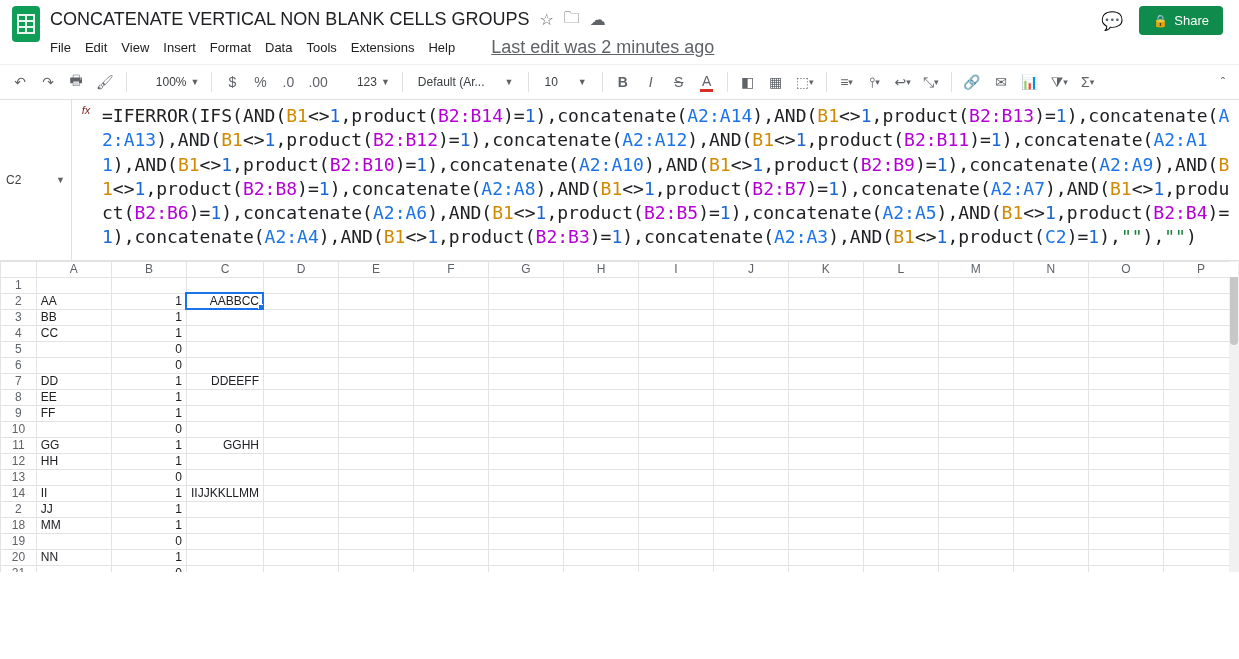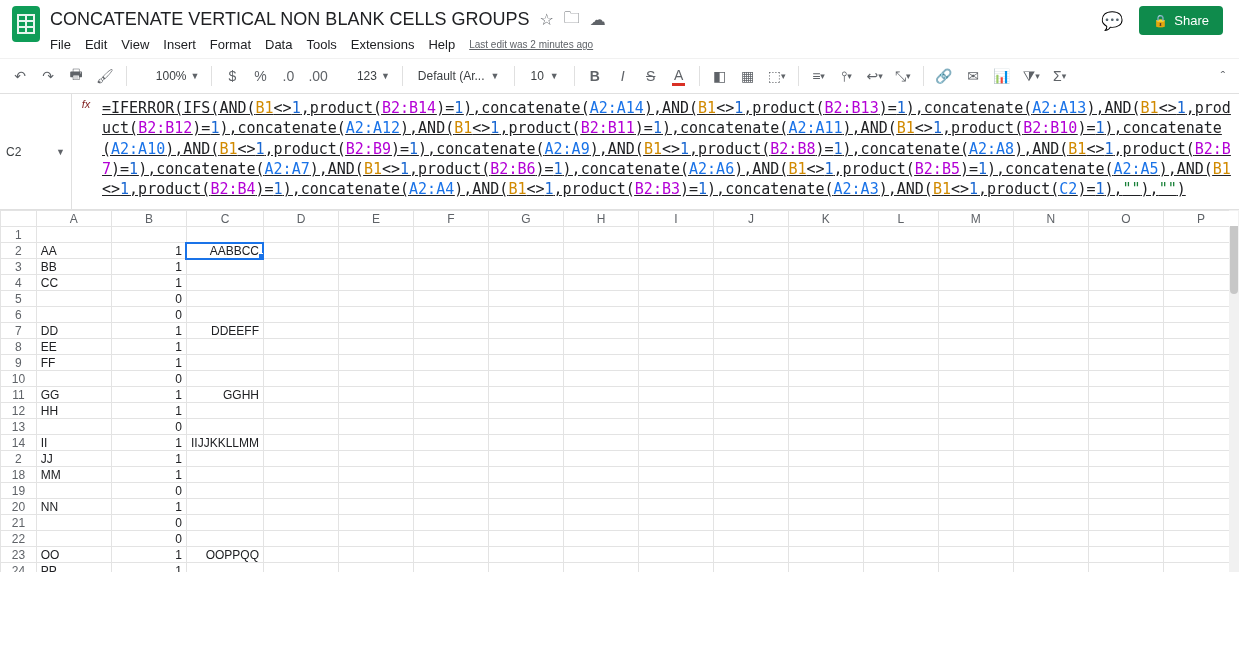--- a/index.html
+++ b/index.html
@@ -7,38 +7,38 @@
   .app { display: flex; flex-direction: column; height: 572px; width: 1239px; }
   .titlebar { display: flex; align-items: flex-start; padding: 6px 12px 0 12px; gap: 10px; }
   .doc-icon { width: 28px; height: 36px; background: #0f9d58; border-radius: 4px; position: relative; flex: 0 0 auto; }
   .doc-icon::after { content: ""; position: absolute; left: 5px; right: 5px; top: 8px; bottom: 8px; background: repeating-linear-gradient(to bottom, #fff 0 2px, transparent 2px 6px), repeating-linear-gradient(to right, #fff 0 2px, transparent 2px 8px); opacity: .9; }
   .title-col { flex: 1; min-width: 0; }
   .title-row { display: flex; align-items: center; gap: 10px; }
   .doc-title { font-size: 18px; color: #202124; white-space: nowrap; overflow: hidden; text-overflow: ellipsis; }
   .ticon { color: #5f6368; font-size: 16px; cursor: pointer; }
   .menubar { display: flex; align-items: center; gap: 14px; padding: 4px 0 6px 0; font-size: 13px; color: #202124; }
   .menu-item { cursor: pointer; }
-  .last-edit { color: #5f6368; text-decoration: underline; cursor: pointer; margin-left: 0; font-size: 10px;}
+  .last-edit { color: #5f6368; text-decoration: underline; cursor: pointer; margin-left: 22px; font-size: 18px;}
   .right-actions { display: flex; align-items: center; gap: 16px; padding-right: 4px; }
   .comment-icon { color: #5f6368; cursor: pointer; font-size: 18px; }
   .share-btn { background: #0f8b4c; color: #fff; border-radius: 4px; padding: 7px 14px; display: flex; align-items: center; gap: 6px; font-weight: 500; cursor: pointer; font-size: 13px;}
   .lock-icon { font-size: 12px; }
   .toolbar { display: flex; align-items: center; gap: 4px; padding: 4px 8px; border-bottom: 1px solid #e0e0e0; border-top: 1px solid #f1f1f1; }
   .tbtn { min-width: 24px; height: 26px; display: flex; align-items: center; justify-content: center; color: #5f6368; cursor: pointer; border-radius: 3px; font-size: 14px; padding: 0 4px; }
   .tsep { width: 1px; height: 20px; background: #e0e0e0; margin: 0 4px; }
   .zoom { display: flex; align-items: center; gap: 4px; font-size: 12px; color: #3c4043; cursor: pointer; padding: 0 4px; margin-left: 17px;}
-  .fontbox, .sizebox { border: 1px solid transparent; display: flex; align-items: center; gap: 6px; font-size: 12px; color: #3c4043; cursor: pointer; padding: 2px 6px; }
+  .fontbox, .sizebox { border: 1px solid transparent; display: flex; align-items: center; gap: 20px; font-size: 12px; color: #3c4043; cursor: pointer; padding: 2px 6px; }
   .chev { font-size: 9px; color: #5f6368; }
   .toolbar-spacer { flex: 1; }
   .expand-up { color: #5f6368; cursor: pointer; padding: 0 6px; }
 
   .name-formula { display: flex; align-items: stretch; border-bottom: 1px solid #e0e0e0; }
   .namebox { width: 72px; border-right: 1px solid #e0e0e0; display: flex; align-items: center; justify-content: space-between; padding: 2px 6px; font-size: 12px; color: #3c4043; }
   .fx { width: 28px; display: flex; align-items: flex-start; justify-content: center; color: #7f1d1d; font-style: italic; padding-top: 4px; font-size: 11px;}
-  .formula { flex: 1; padding: 4px 6px 10px 2px; font-family: Consolas, Menlo, monospace; font-size: 15px; color: #202124; line-height: 1.35; word-break: break-all; text-decoration: underline; }
+  .formula { flex: 1; padding: 4px 6px 10px 2px; font-family: Consolas, Menlo, monospace; font-size: 18px; color: #202124; line-height: 1.35; word-break: break-all; }
   .formula .fn  { color: #202124; }
   .formula .ra  { color: #d18a00; }
   .formula .rb  { color: #b400d6; }
   .formula .rc  { color: #1a73e8; }
   .formula .num { color: #1967d2; }
   .formula .str { color: #188038; }
 
   .sheet-wrap { flex: 1; overflow: auto; position: relative; }
   table.grid { border-collapse: collapse; table-layout: fixed; }
   table.grid th, table.grid td { border: 1px solid #e3e3e3; font-size: 12px; height: 16px; padding: 0 4px; white-space: nowrap; overflow: hidden; }

